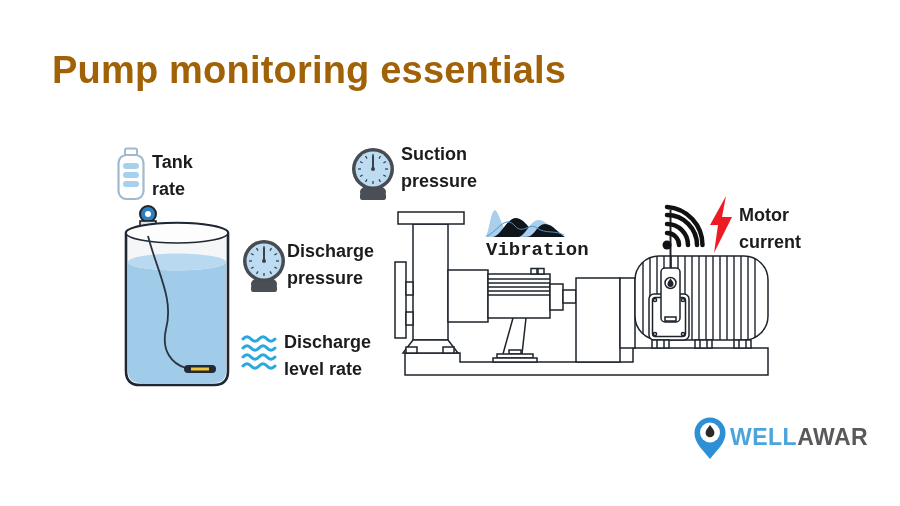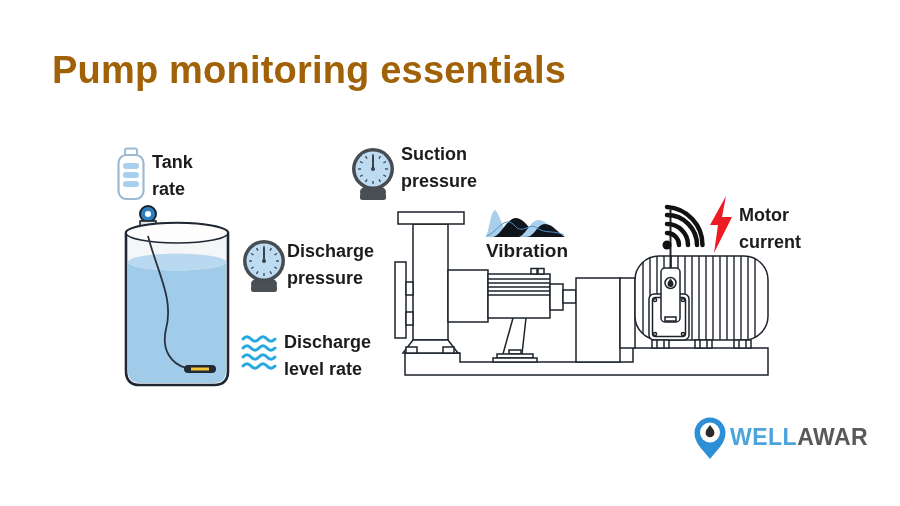--- a/index.html
+++ b/index.html
@@ -8,21 +8,21 @@
     font-family:"Liberation Sans", sans-serif;overflow:hidden;
   }
   .abs{position:absolute;}
   .title{
     position:absolute;left:52px;top:49px;
     font-size:38px;font-weight:700;color:#a16207;letter-spacing:.2px;
   }
   .label{
     position:absolute;font-size:18px;font-weight:600;color:#1c1c1e;line-height:27px;
   }
-  .label--vib{font-size:19px;}
+  .label--vib{font-size:19px;font-family:Liberation Mono, monospace;}
   svg{display:block;}
 </style>
 </head>
 <body>
 
 <div class="canvas">
 
   <svg width="0" height="0" style="position:absolute" aria-hidden="true">
     <defs>
       <symbol id="gauge" viewBox="0 0 46 56">

